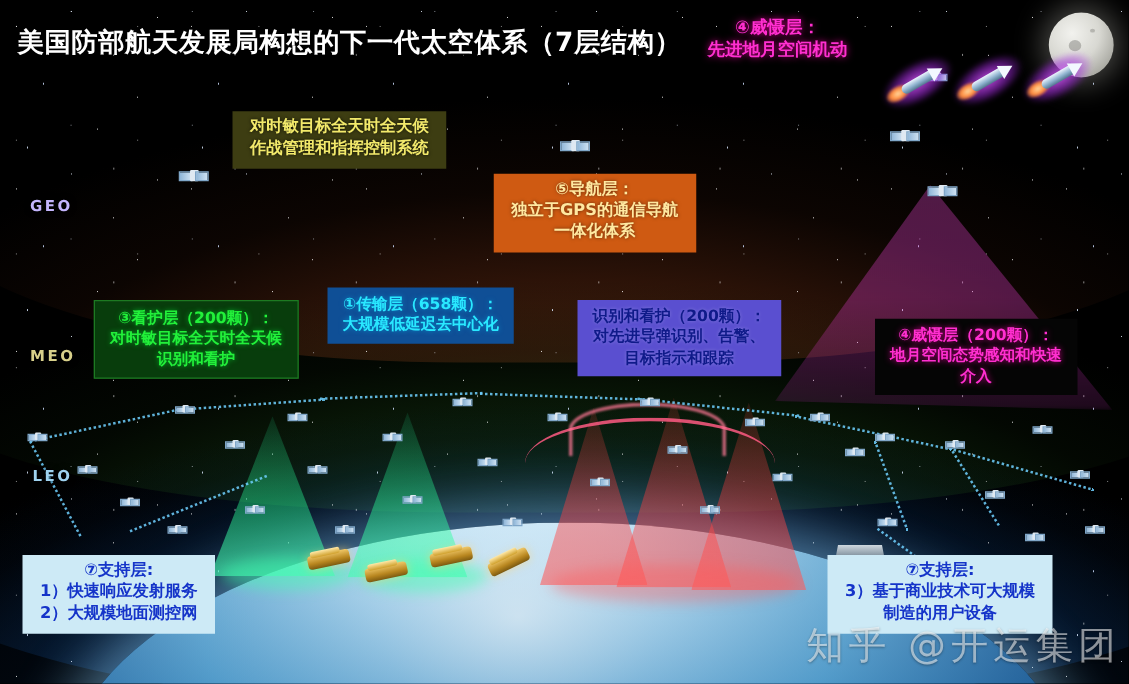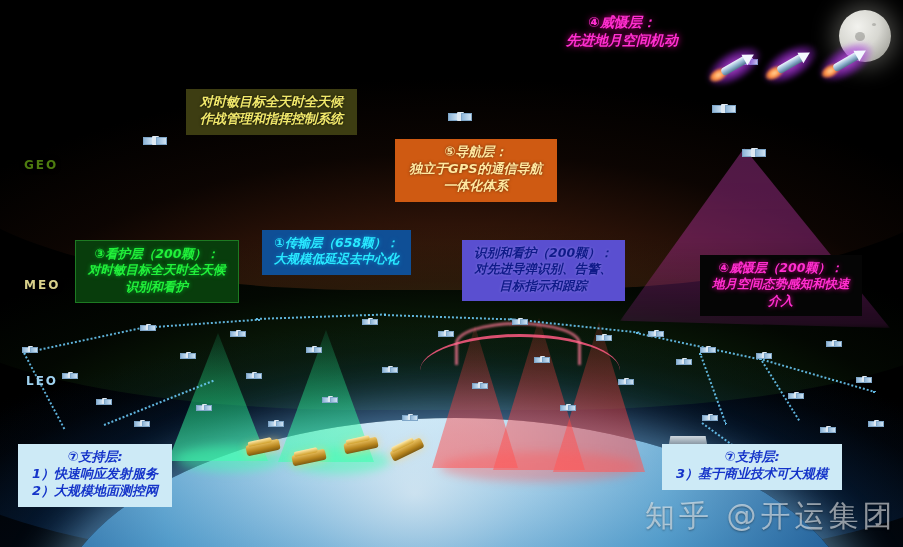--- a/index.html
+++ b/index.html
@@ -66,21 +66,21 @@
   .moon{
     position:absolute;right:12px;top:10px;width:52px;height:52px;border-radius:50%;
     background:radial-gradient(circle at 36% 32%, #f2f2ee 0%, #d8d8d2 45%, #a9a9a2 78%, #6d6d68 100%);
     box-shadow:0 0 22px 6px rgba(230,230,220,.30);
   }
   .moon::after{content:"";position:absolute;left:30%;top:42%;width:10px;height:9px;border-radius:50%;
     background:rgba(120,120,115,.45);box-shadow:14px -12px 0 -3px rgba(120,120,115,.4),-4px 14px 0 -4px rgba(120,120,115,.4);}
 
   
   .orbit-label{position:absolute;font-size:12px;letter-spacing:2px;font-weight:600;}
-  .lab-geo{left:24px;top:158px;color:#4d7c0f;text-shadow:0 0 5px rgba(0,0,0,.9);}
+  .lab-geo{left:24px;top:158px;color:#c4b5fd;text-shadow:0 0 5px rgba(0,0,0,.9);}
   .lab-meo{left:24px;top:278px;color:#d8d08a;text-shadow:0 0 5px rgba(0,0,0,.9);}
   .lab-leo{left:26px;top:374px;color:#9fd2ef;text-shadow:0 0 5px rgba(0,0,0,.9);}
 
   
   .cone{position:absolute;transform-origin:top center;}
   .cone-green{
     background:linear-gradient(180deg, rgba(40,255,170,.10) 0%, rgba(40,255,150,.42) 55%, rgba(70,255,180,.60) 100%);
     clip-path:polygon(50% 0%, 100% 100%, 0% 100%);
     box-shadow:0 0 18px rgba(40,255,160,.4);
   }
@@ -131,21 +131,21 @@
   .craft .hull{position:absolute;left:8px;top:4px;width:30px;height:8px;border-radius:4px;
     background:linear-gradient(180deg,#eef6ff,#8fb3cf 55%,#51748f);}
   .craft .nose{position:absolute;left:34px;top:2px;width:0;height:0;
     border-left:11px solid #f3f8ff;border-top:6px solid transparent;border-bottom:6px solid transparent;}
   .craft .flame{position:absolute;left:-6px;top:2px;width:20px;height:12px;border-radius:50%;
     background:radial-gradient(ellipse,#ffd9a0 0%,#ff8a3c 45%,rgba(255,90,20,0) 80%);filter:blur(1px);}
 
   
   .box{position:absolute;text-align:center;line-height:1.30;font-weight:700;
        box-sizing:border-box;white-space:nowrap;}
-  .box .ln{display:block;font-style:italic;}
+  .box .ln{display:block;}
 
   .box-op{ 
     left:186px;top:89px;padding:5px 14px 7px;
     background:#3d3d12;color:#f2e96b;font-size:13px;
     text-shadow:0 0 3px rgba(0,0,0,.8);
   }
   .box-nav{ 
     left:395px;top:139px;padding:5px 14px 7px;
     background:#cf5a12;color:#ffe8a0;font-size:13px;
     text-shadow:0 0 3px rgba(0,0,0,.55);
@@ -448,20 +448,21 @@
       <span class="hull"></span>
       <span class="nose"></span>
   </div>
 
   <div class="launcher" style="left:246px;top:442px;"></div>
   <div class="launcher" style="left:292px;top:452px;"></div>
   <div class="launcher" style="left:344px;top:440px;"></div>
   <div class="launcher" style="left:390px;top:444px;transform:rotate(-26deg);"></div>
   <div class="ship" style="left:668px;top:436px;"></div>
 
+  <div class="title">美国防部航天发展局构想的下一代太空体系（7层结构）</div>
 
   <div class="orbit-label lab-geo">GEO</div>
   <div class="orbit-label lab-meo">MEO</div>
   <div class="orbit-label lab-leo">LEO</div>
 
   <div class="box box-op">
     <span class="ln">对时敏目标全天时全天候</span>
     <span class="ln">作战管理和指挥控制系统</span>
   </div>
 
@@ -501,17 +502,18 @@
 
   <div class="box box-sup-l">
     <span class="ln hd">⑦支持层:</span>
     <span class="ln">1）快速响应发射服务</span>
     <span class="ln">2）大规模地面测控网</span>
   </div>
 
   <div class="box box-sup-r">
     <span class="ln">⑦支持层:</span>
     <span class="ln">3）基于商业技术可大规模</span>
+    <span class="ln">制造的用户设备</span>
   </div>
 
   <div class="watermark">知乎 @开运集团</div>
 
 </div>
 
 </body></html>

